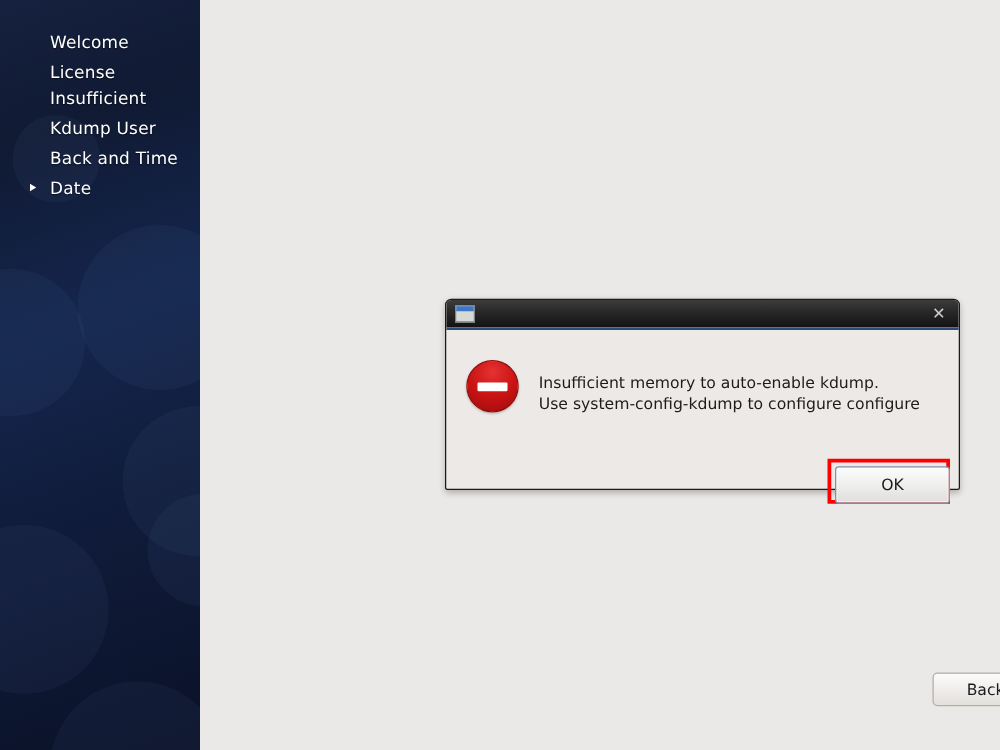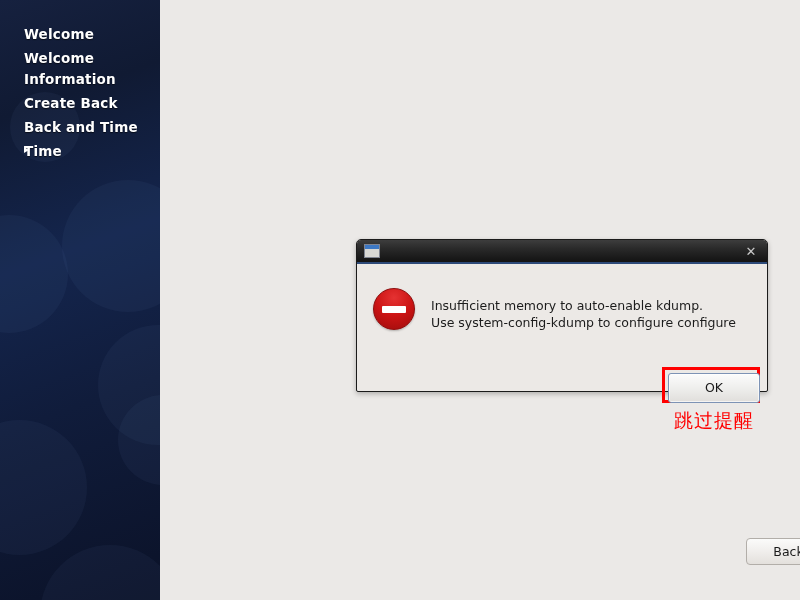--- a/index.html
+++ b/index.html
@@ -38,25 +38,25 @@
     pointer-events: none;
   }
   #sidebar-nav {
     position: absolute;
     left: 0;
     top: 24px;
     width: 160px;
   }
   .nav-item {
     position: relative;
-    padding: 0 8px 0 24px;
+    padding: 0 8px 0 40px;
     margin-bottom: 3px;
     color: #ffffff;
     font-size: 13.5px;
-    font-weight: bold;
+    font-weight: normal;
     line-height: 21px;
     letter-spacing: 0.2px;
     text-shadow: 0 1px 1px rgba(0,0,0,0.6);
   }
   .nav-bullet {
     position: absolute;
     left: 24px;
     top: 6px;
     width: 0;
     height: 0;
@@ -238,31 +238,31 @@
     <div class="bubble" style="left:118px; top:395px; width:90px; height:90px;"></div>
     <div class="bubble" style="left:-48px; top:420px; width:135px; height:135px;"></div>
     <div class="bubble" style="left:40px; top:545px; width:140px; height:140px;"></div>
     <div class="bubble" style="left:10px; top:92px; width:70px; height:70px;"></div>
 
     <div id="sidebar-nav">
       <div class="nav-item">
         <span>Welcome</span>
       </div>
       <div class="nav-item">
-        <span>Welcome Information</span>
-      </div>
-      <div class="nav-item">
-        <span>Create Back</span>
+        <span>License Insufficient</span>
+      </div>
+      <div class="nav-item">
+        <span>Kdump User</span>
       </div>
       <div class="nav-item">
         <span>Back and Time</span>
       </div>
       <div class="nav-item">
         <span class="nav-bullet"></span>
-        <span>Time</span>
+        <span>Date</span>
       </div>
     </div>
   </div>
 
   <div id="main">
 
     <div id="dialog">
       <div id="dialog-titlebar">
         <span id="dialog-win-icon"></span>
         <span id="dialog-close">✕</span>
@@ -272,18 +272,17 @@
         <div id="dialog-message">
           <div>Insufficient memory to auto-enable kdump.</div>
           <div>Use system-config-kdump to configure configure</div>
         </div>
         <div id="ok-highlight">
           <div id="ok-button">OK</div>
         </div>
       </div>
     </div>
 
-    <div id="annotation">跳过提醒</div>
 
     <div class="nav-button" id="back-button">Back</div>
 
   </div>
 </div>
 
 </body></html>

